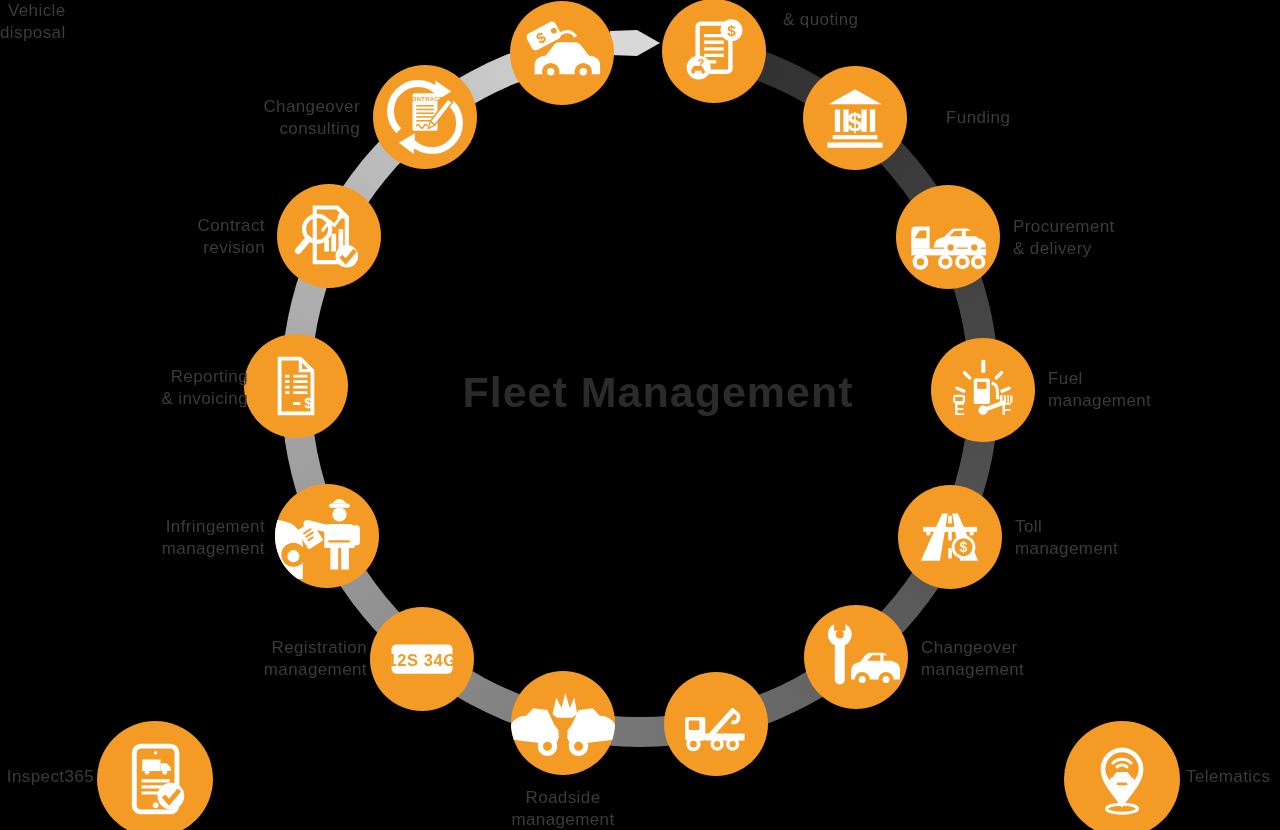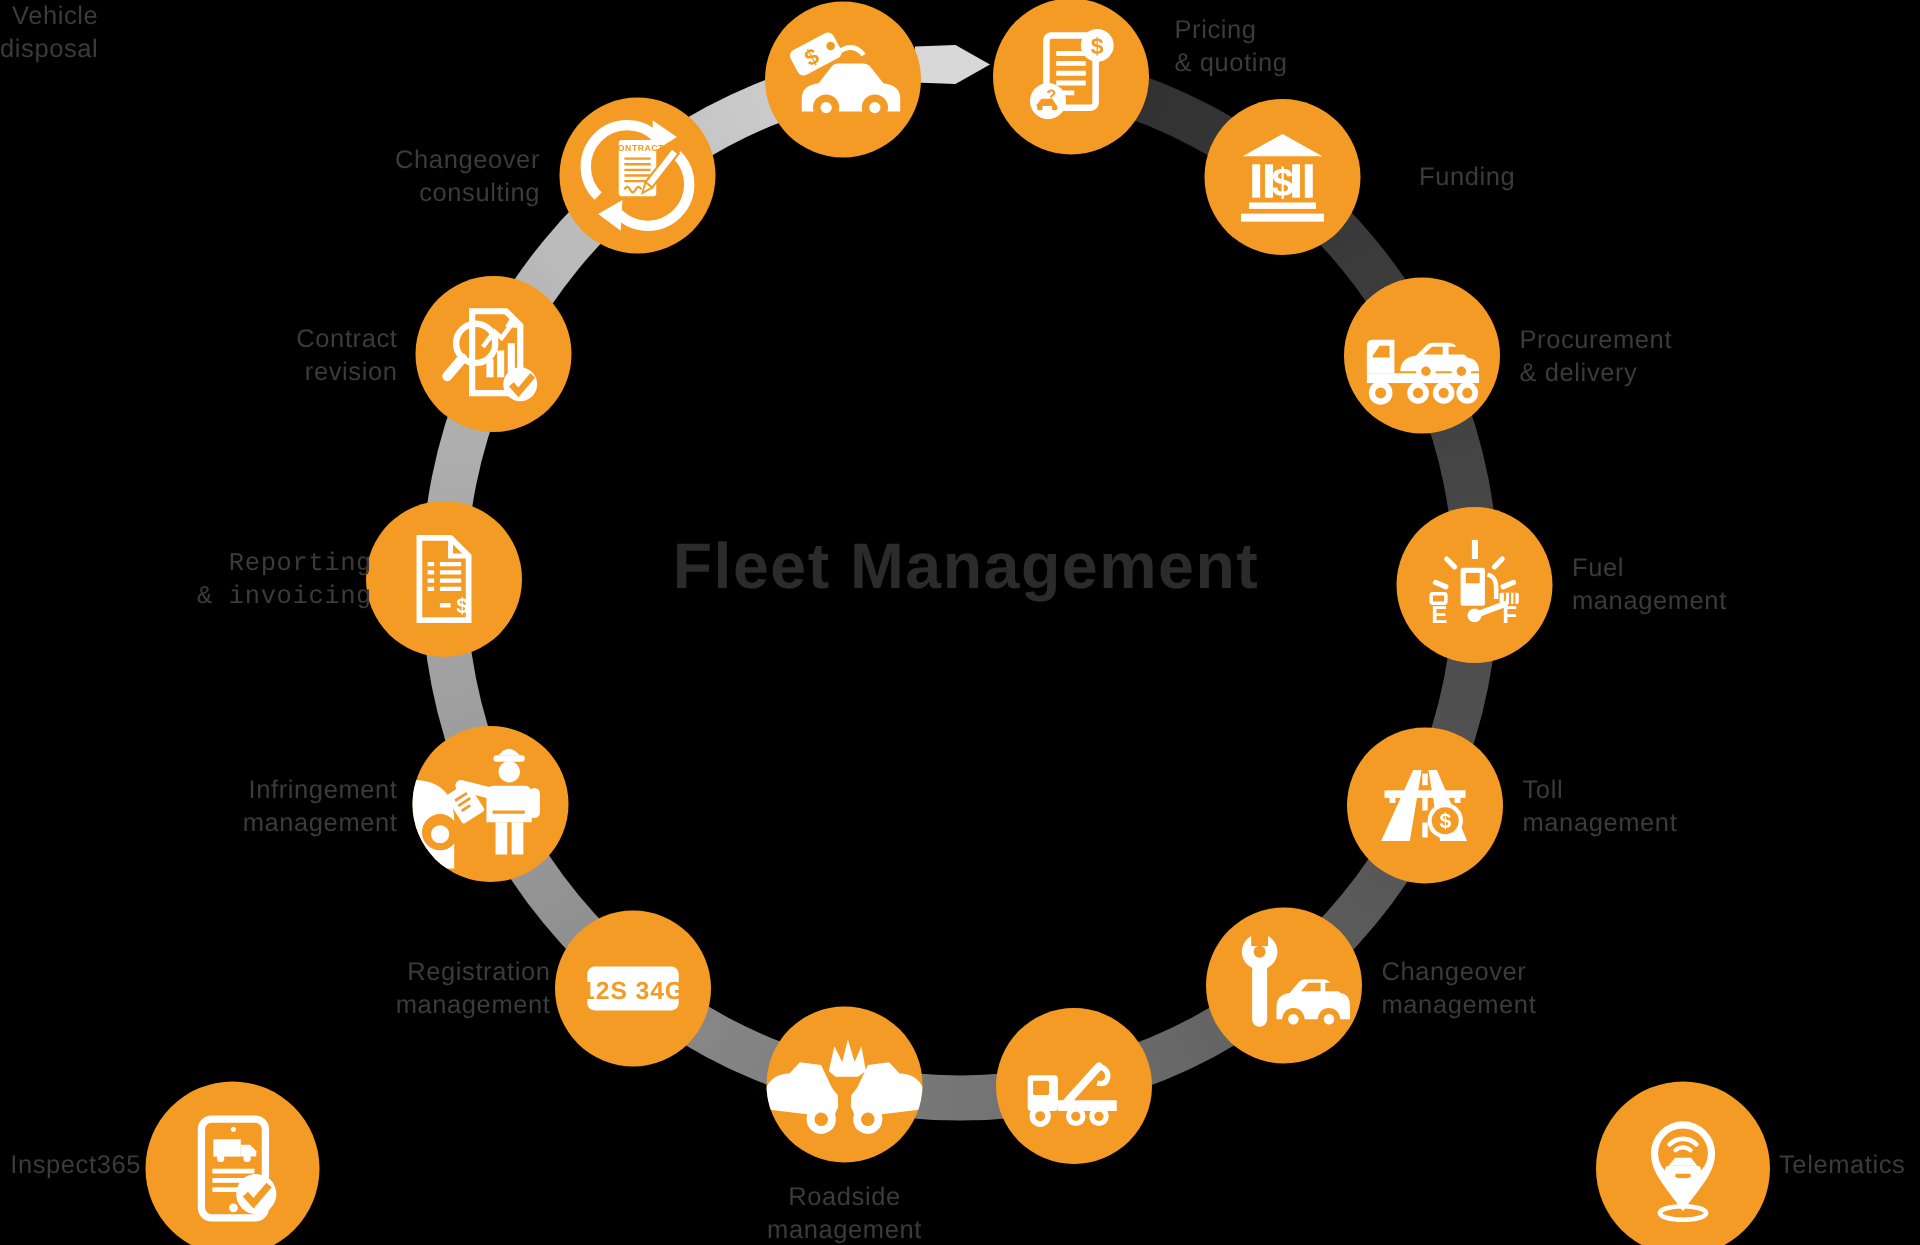--- a/index.html
+++ b/index.html
@@ -65,28 +65,28 @@
   .lbl-pricing{left:783px;top:9px;width:220px;}
   .lbl-funding{left:918px;top:107px;width:200px;margin-left:28px;}
   .lbl-procurement{left:1013px;top:216px;width:250px;}
   .lbl-fuel{left:1048px;top:368px;width:220px;}
   .lbl-toll{left:1015px;top:516px;width:220px;}
   .lbl-maintenance{left:921px;top:637px;width:260px;}
   .lbl-roadside{left:616px;top:787px;width:200px;}
   .lbl-accident{left:463px;top:787px;width:200px;}
   .lbl-registration{left:157px;top:637px;width:210px;}
   .lbl-infringement{left:55px;top:516px;width:210px;}
-  .lbl-reporting{left:38px;top:366px;width:210px;font-family:Liberation Mono, monospace;}
+  .lbl-reporting{left:38px;top:366px;width:210px;}
   .lbl-contract{left:55px;top:215px;width:210px;}
   .lbl-changeover{left:148px;top:96px;width:212px;}
   .lbl-inspect{left:-116px;top:766px;width:210px;}
   .lbl-telematics{left:1186px;top:766px;width:110px;}
   
   .title{
-    position:absolute;left:283px;top:350px;width:714px;margin:4px;text-align:center;
+    position:absolute;left:283px;top:350px;width:714px;margin:18px;text-align:center;
     font-size:43px;font-weight:700;letter-spacing:1px;color:var(--title);z-index:3;
   }
 </style>
 </head>
 <body>
 
 <div class="stage">
 
   <div class="ring-outer"></div>
   <div class="ring-hole"></div>
@@ -103,21 +103,20 @@
       <circle cx="48" cy="13" r="10" class="w"></circle>
       <text x="48" y="18" class="o" font-size="14" font-weight="bold" text-anchor="middle">$</text>
       <circle cx="18" cy="47" r="11" class="w"></circle>
       <text x="20" y="47" class="o" font-size="10" font-weight="bold" text-anchor="middle">?</text>
       <path d="M10.5 50l3.5-4.5h6.5l3 4.5z" class="o"></path>
       <circle cx="13" cy="51" r="1.7" class="o"></circle>
         <circle cx="22" cy="51" r="1.7" class="o"></circle>
     </svg>
   </div>
   <div class="label lbl-pricing">
-    <span>Pricing</span>
     <span>&amp; quoting</span>
   </div>
 
   <div class="node pos-funding">
     <svg width="68" height="68" viewBox="0 0 64 64">
       <polygon points="32,5 7,19 57,19" class="w"></polygon>
       <rect x="13" y="24" width="5" height="21" class="w"></rect>
       <rect x="21" y="24" width="5" height="21" class="w"></rect>
       <rect x="38" y="24" width="5" height="21" class="w"></rect>
       <rect x="46" y="24" width="5" height="21" class="w"></rect>

